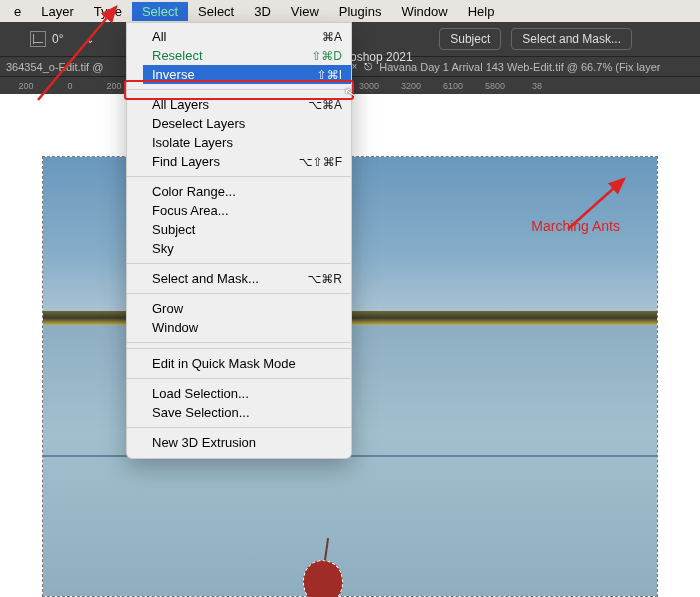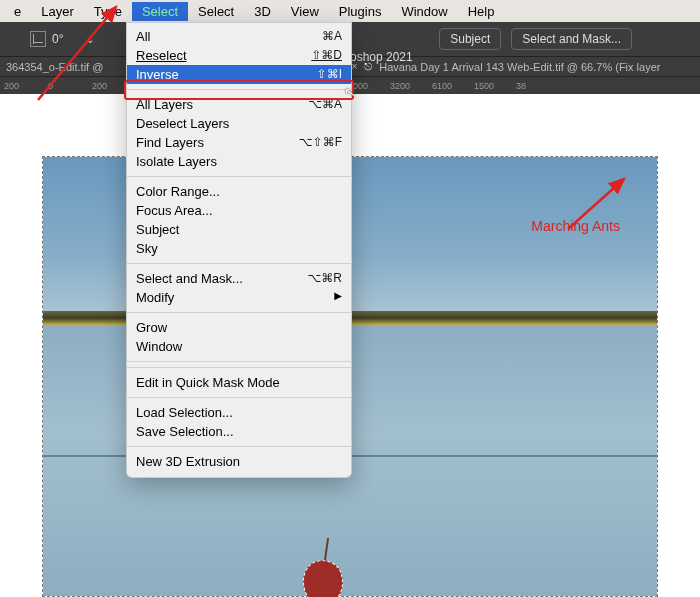--- a/index.html
+++ b/index.html
@@ -137,21 +137,21 @@
       font-size: 9px;
       display: flex;
       align-items: center;
       overflow: hidden;
       white-space: nowrap;
       padding-left: 4px;
     }
     .ruler span {
       flex: 0 0 auto;
       width: 44px;
-      text-align: left;
+      text-align: center;
     }
     .ruler-gap {
       display: inline-block;
       width: 260px;
     }
     .canvas-area {
       position: absolute;
       top: 94px;
       left: 0;
       right: 0;
@@ -233,27 +233,27 @@
       border-radius: 0 0 6px 6px;
       box-shadow: 0 8px 24px rgba(0,0,0,0.28);
       font-size: 13px;
       color: #000;
       padding: 4px 0 6px;
       z-index: 50;
     }
     .dropdown .item {
       display: flex;
       justify-content: space-between;
-      align-items: flex-start;
+      align-items: flex-end;
       padding: 2px 9px;
       height: 19px;
+      margin-left: 16px;
     }
     .dropdown .item.disabled {
-      color: #000000;
-      text-decoration: underline;
+      color: #15803d;
     }
     .dropdown .item.highlight {
       background: #2b6cd4;
       color: #fff;
     }
     .dropdown .item .shortcut {
       font-size: 12px;
       color: inherit;
       opacity: 0.9;
     }
@@ -361,21 +361,21 @@
   <span>0</span>
   <span>200</span>
   <span class="ruler-gap"></span>
   <span style="width:42px;">1200</span>
   <span style="width:42px;">2400</span>
   <span style="width:42px;">2600</span>
   <span style="width:42px;">2800</span>
   <span style="width:42px;">3000</span>
   <span style="width:42px;">3200</span>
   <span style="width:42px;">6100</span>
-  <span style="width:42px;">1500</span>
+  <span style="width:42px;">5800</span>
   <span style="width:42px;">38</span>
 </div>
 
 <div class="canvas-area">
   <div class="canvas-image">
     <div class="img-bg">
       <div class="sky"></div>
       <div class="stripe"></div>
       <div class="wall">
         <div class="wall-seam"></div>
@@ -403,47 +403,43 @@
     </div>
     <hr>
     <div class="item">
       <span>All Layers</span>
       <span class="shortcut">⌥⌘A</span>
     </div>
     <div class="item">
       <span>Deselect Layers</span>
     </div>
     <div class="item">
+      <span>Isolate Layers</span>
+    </div>
+    <div class="item">
       <span>Find Layers</span>
       <span class="shortcut">⌥⇧⌘F</span>
     </div>
-    <div class="item">
-      <span>Isolate Layers</span>
-    </div>
     <hr>
     <div class="item">
       <span>Color Range...</span>
     </div>
     <div class="item">
       <span>Focus Area...</span>
     </div>
     <div class="item">
       <span>Subject</span>
     </div>
     <div class="item">
       <span>Sky</span>
     </div>
     <hr>
     <div class="item">
       <span>Select and Mask...</span>
       <span class="shortcut">⌥⌘R</span>
-    </div>
-    <div class="item">
-      <span>Modify</span>
-      <span class="submenu-arrow">▶</span>
     </div>
     <hr>
     <div class="item">
       <span>Grow</span>
     </div>
     <div class="item">
       <span>Window</span>
     </div>
     <hr>
     <hr>

